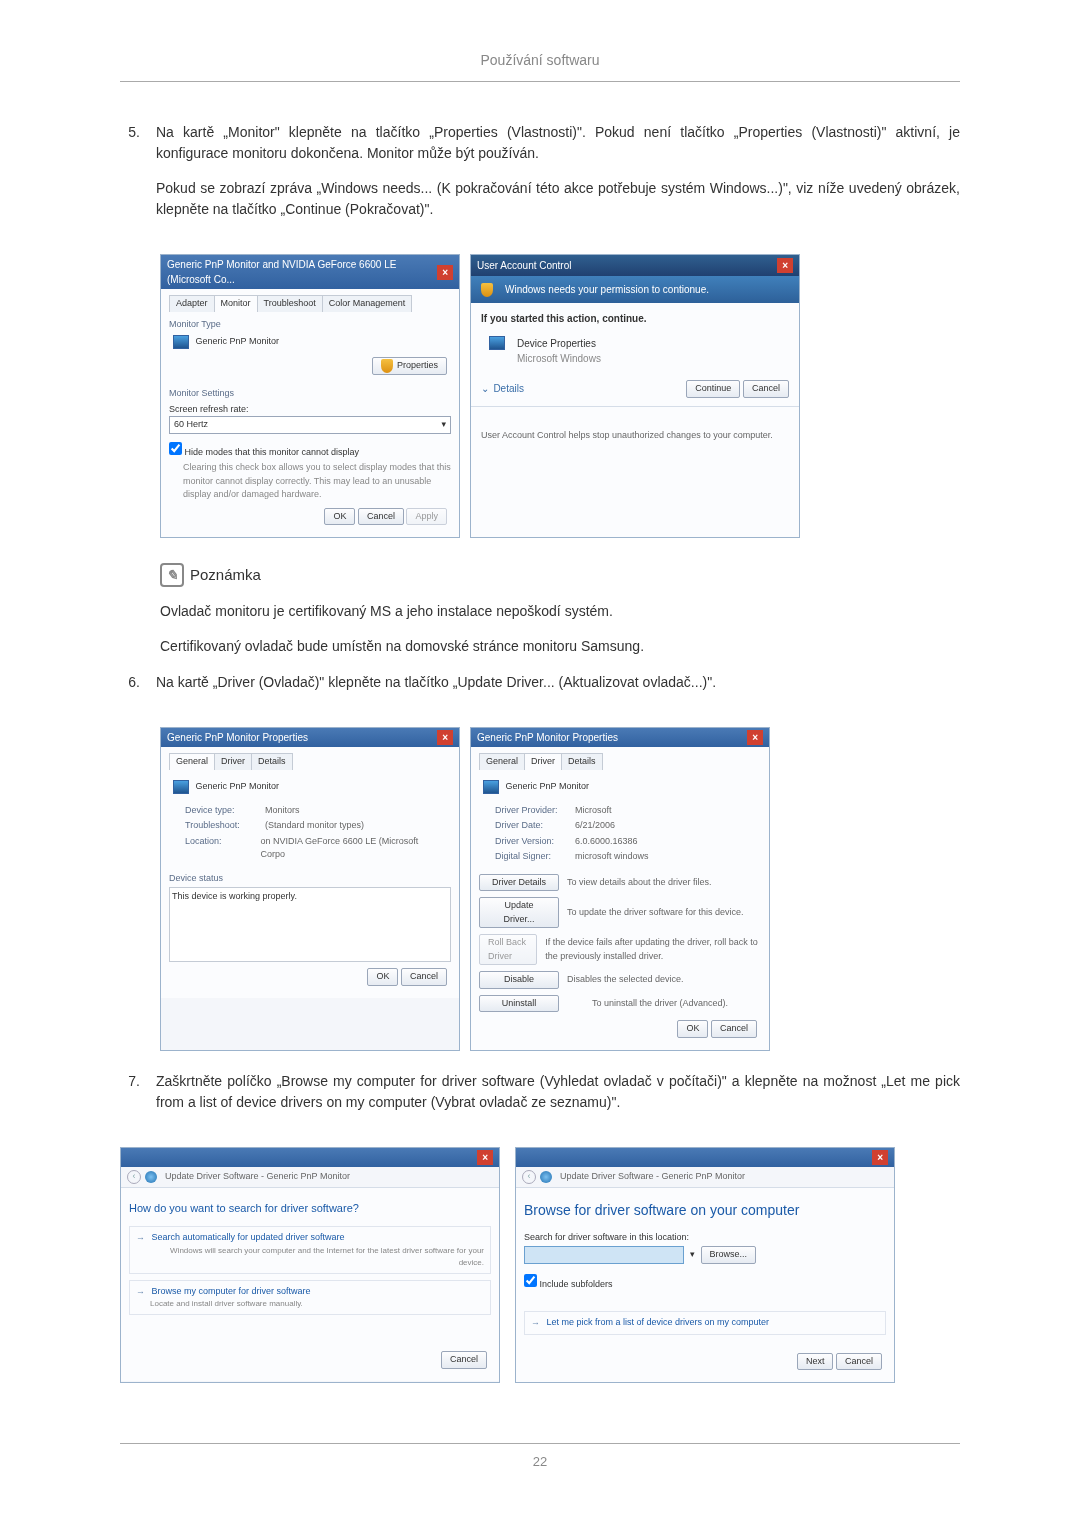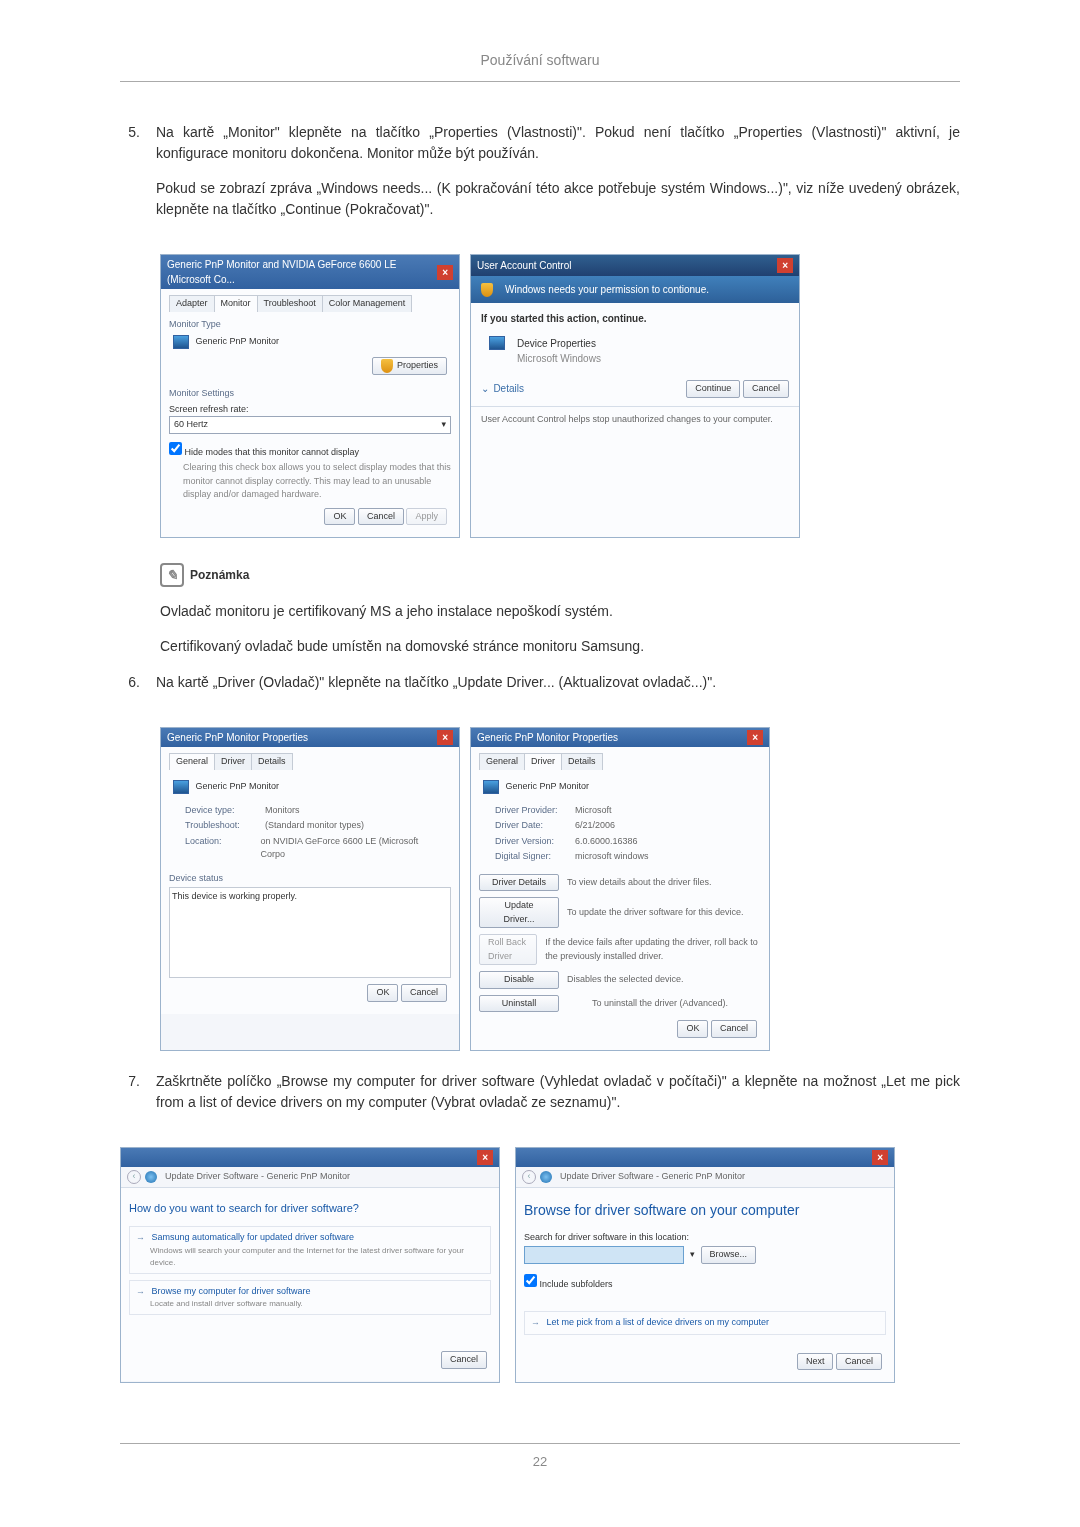--- a/index.html
+++ b/index.html
@@ -144,21 +144,21 @@
       padding: 1px 4px;
       display: flex;
       justify-content: space-between;
       align-items: center;
       width: 100%;
     }
     .textarea {
       border: 1px solid #c4cbd5;
       background: #fff;
       width: 100%;
-      height: 91px;
+      height: 75px;
       padding: 2px;
     }
     .field-row {
       display: flex;
       margin: 2px 0;
     }
     .field-label {
       width: 80px;
       color: #5a6c88;
     }
@@ -180,22 +180,22 @@
       border: 2px solid #888;
       border-radius: 4px;
       display: flex;
       align-items: center;
       justify-content: center;
       color: #888;
       font-weight: bold;
       font-style: italic;
     }
     .note-title {
-      font-weight: bold;
-      font-size: 12px;
+      font-weight: normal;
+      font-size: 15px;
     }
     .note-body p {
       margin-bottom: 14px;
     }
     .page-num {
       text-align: center;
       color: #888;
       font-size: 13px;
       border-top: 1px solid #aaa;
       padding-top: 8px;
@@ -219,21 +219,21 @@
       color: #fff;
       padding: 6px 10px;
       display: flex;
       align-items: center;
       gap: 8px;
     }
     .uac-body {
       padding: 8px 10px;
     }
     .uac-footer {
-      padding: 6px 10px;
+      padding: 22px 10px;
       border-top: 1px solid #d5dde8;
       color: #666;
       font-size: 9px;
     }
     .details-expand {
       color: #3a6ea8;
       display: flex;
       align-items: center;
       gap: 4px;
     }
@@ -502,22 +502,22 @@
     </div>
     <div class="breadcrumb">
       <span style="border:1px solid #aab;border-radius:50%;width:14px;height:14px;display:inline-flex;align-items:center;justify-content:center;color:#8aa;">‹</span>
       <span class="globe-icon"></span>
       <span>Update Driver Software - Generic PnP Monitor</span>
     </div>
     <div class="dlg-body">
       <div style="color:#1a5aa8;font-size:11px;margin:6px 0 10px 0;">How do you want to search for driver software?</div>
       <div class="list-option" style="border:1px solid #e0e5ee;">
         <span class="arrow-icon">→</span>
-        <span class="list-option-title">Samsung automatically for updated driver software</span>
-        <div class="list-option-desc" style="padding-left:14px;">Windows will search your computer and the Internet for the latest driver software for your device.</div>
+        <span class="list-option-title">Search automatically for updated driver software</span>
+        <div class="list-option-desc" style="padding-left:14px;text-align:right;">Windows will search your computer and the Internet for the latest driver software for your device.</div>
       </div>
       <div class="list-option" style="border:1px solid #e0e5ee;">
         <span class="arrow-icon">→</span>
         <span class="list-option-title">Browse my computer for driver software</span>
         <div class="list-option-desc" style="padding-left:14px;">Locate and install driver software manually.</div>
       </div>
       <div class="btn-row" style="margin-top:30px;">
         <span class="btn">Cancel</span>
       </div>
     </div>

